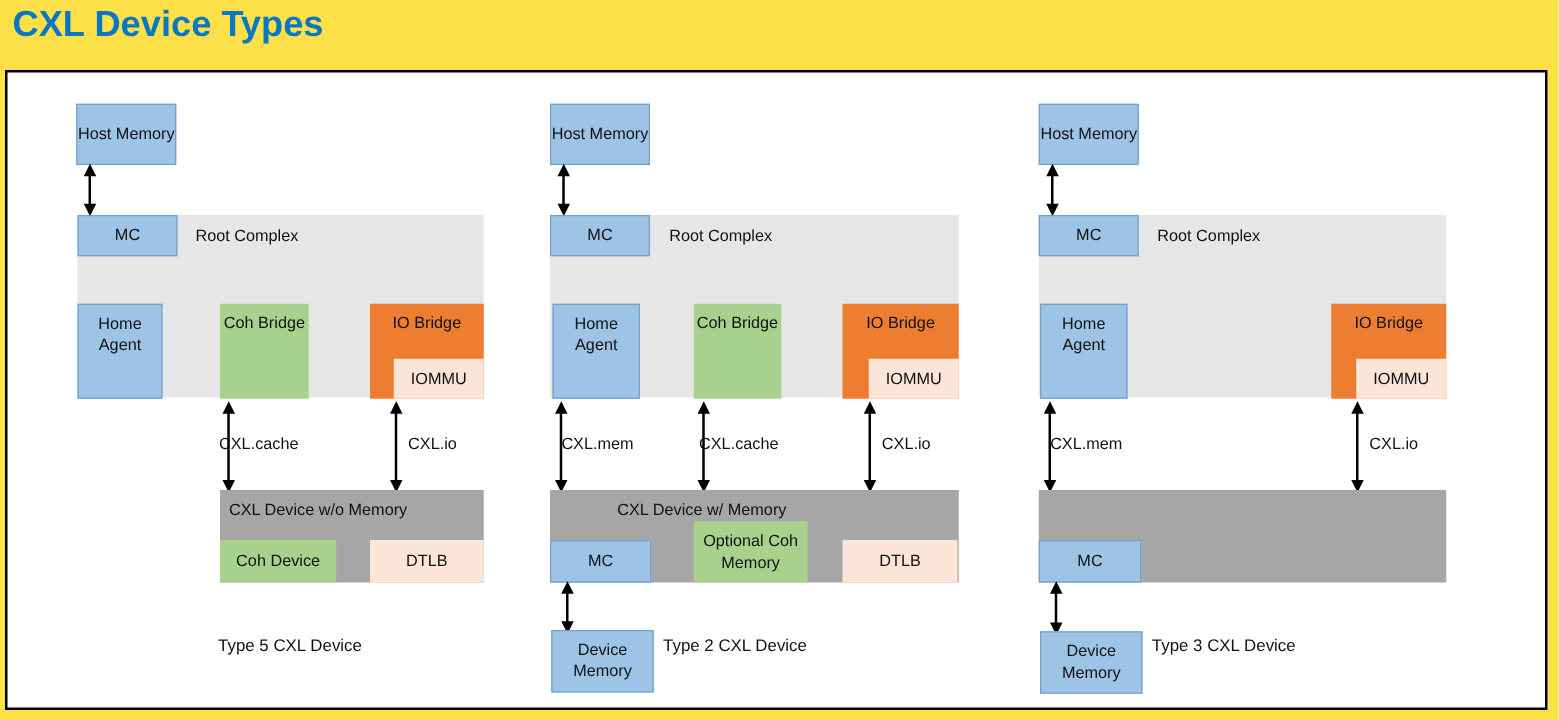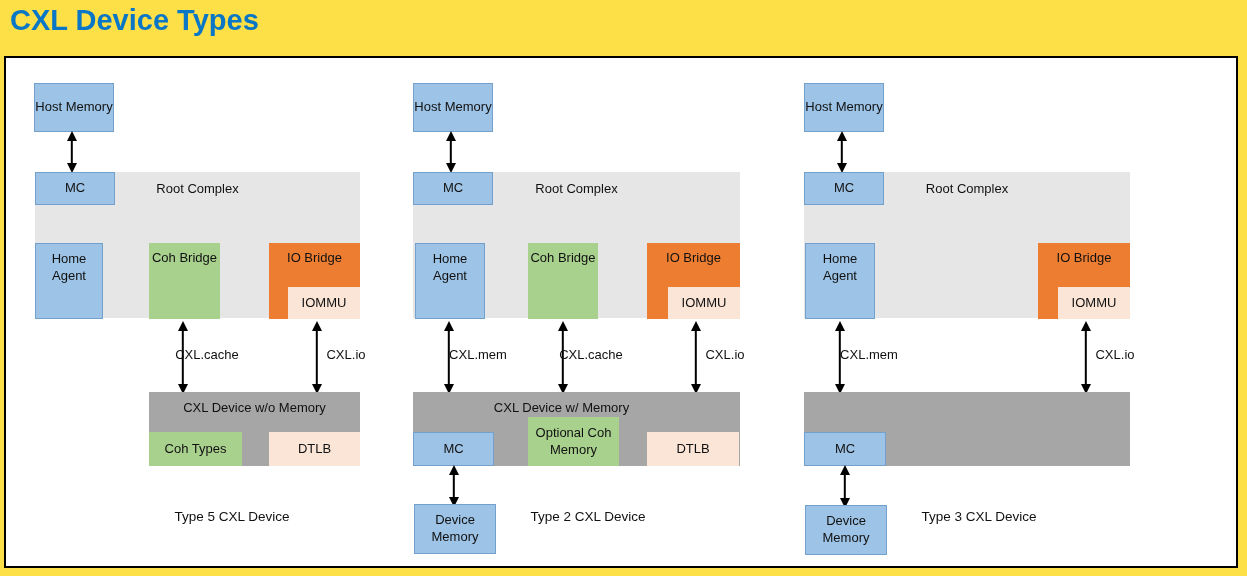--- a/index.html
+++ b/index.html
@@ -2,21 +2,21 @@
 <html><head>
 <meta charset="utf-8">
 <style>
   html,body{margin:0;padding:0;background:#ffffff;}
   body{font-family:"Liberation Sans","DejaVu Sans",sans-serif;color:#1a1a1a;}
   .stage{position:relative;width:1247px;height:576px;background:#fde047;overflow:hidden;}
   .page-title{position:absolute;left:10px;top:4px;font-size:29px;font-weight:bold;color:#0a76c6;letter-spacing:0px;}
   .frame{position:absolute;left:4px;top:56px;width:1234px;height:512px;border:2.5px solid #000000;background:#ffffff;box-sizing:border-box;}
 
   .box{position:absolute;display:flex;align-items:center;justify-content:center;
-       text-align:center;font-size:13px;line-height:1.28;color:#111111;box-sizing:border-box;}
+       text-align:center;font-size:13px;line-height:1.28;color:#111111;box-sizing:border-box;margin-left:27px;}
   .blue{background:#9dc3e6;border:1px solid #74a1cc;}
   .green{background:#a9d18e;}
   .orange{background:#ed7d31;}
   .peach{background:#fbe5d6;}
   .rcbg{background:#e7e6e6;}
   .devbg{background:#a6a6a6;}
   .anchor-top{align-items:flex-start;padding-top:7px;}
 
   .rc-label{position:absolute;font-size:13px;color:#111;display:flex;align-items:center;justify-content:center;}
   .dev-title{position:absolute;font-size:13px;color:#111;text-align:center;}
@@ -54,21 +54,21 @@
       <div class="shaft"></div>
     </div>
   <div class="varrow" style="left:310px;top:321px;height:73px;">
       <div class="shaft"></div>
     </div>
   <div class="link-label" style="left:179px;top:347px;">CXL.cache</div>
   <div class="link-label" style="left:318px;top:347px;">CXL.io</div>
 
   <div class="box devbg" style="left:149px;top:392px;width:211px;height:74px;"></div>
   <div class="dev-title" style="left:149px;top:400px;width:211px;">CXL Device w/o Memory</div>
-  <div class="box green" style="left:149px;top:432px;width:93px;height:34px;">Coh Types</div>
+  <div class="box green" style="left:149px;top:432px;width:93px;height:34px;">Coh Device</div>
   <div class="box peach" style="left:269px;top:432px;width:91px;height:34px;">DTLB</div>
   <div class="type-label" style="left:152px;top:509px;width:160px;">Type 5 CXL Device</div>
 
   <div class="box rcbg" style="left:413px;top:172px;width:327px;height:146px;"></div>
   <div class="rc-label" style="left:413px;top:172px;width:327px;height:33px;">Root Complex</div>
   <div class="box blue" style="left:413px;top:83px;width:80px;height:49px;">Host Memory</div>
   <div class="varrow" style="left:444px;top:131px;height:42px;">
       <div class="shaft"></div>
     </div>
   <div class="box blue" style="left:413px;top:172px;width:80px;height:33px;">MC</div>

